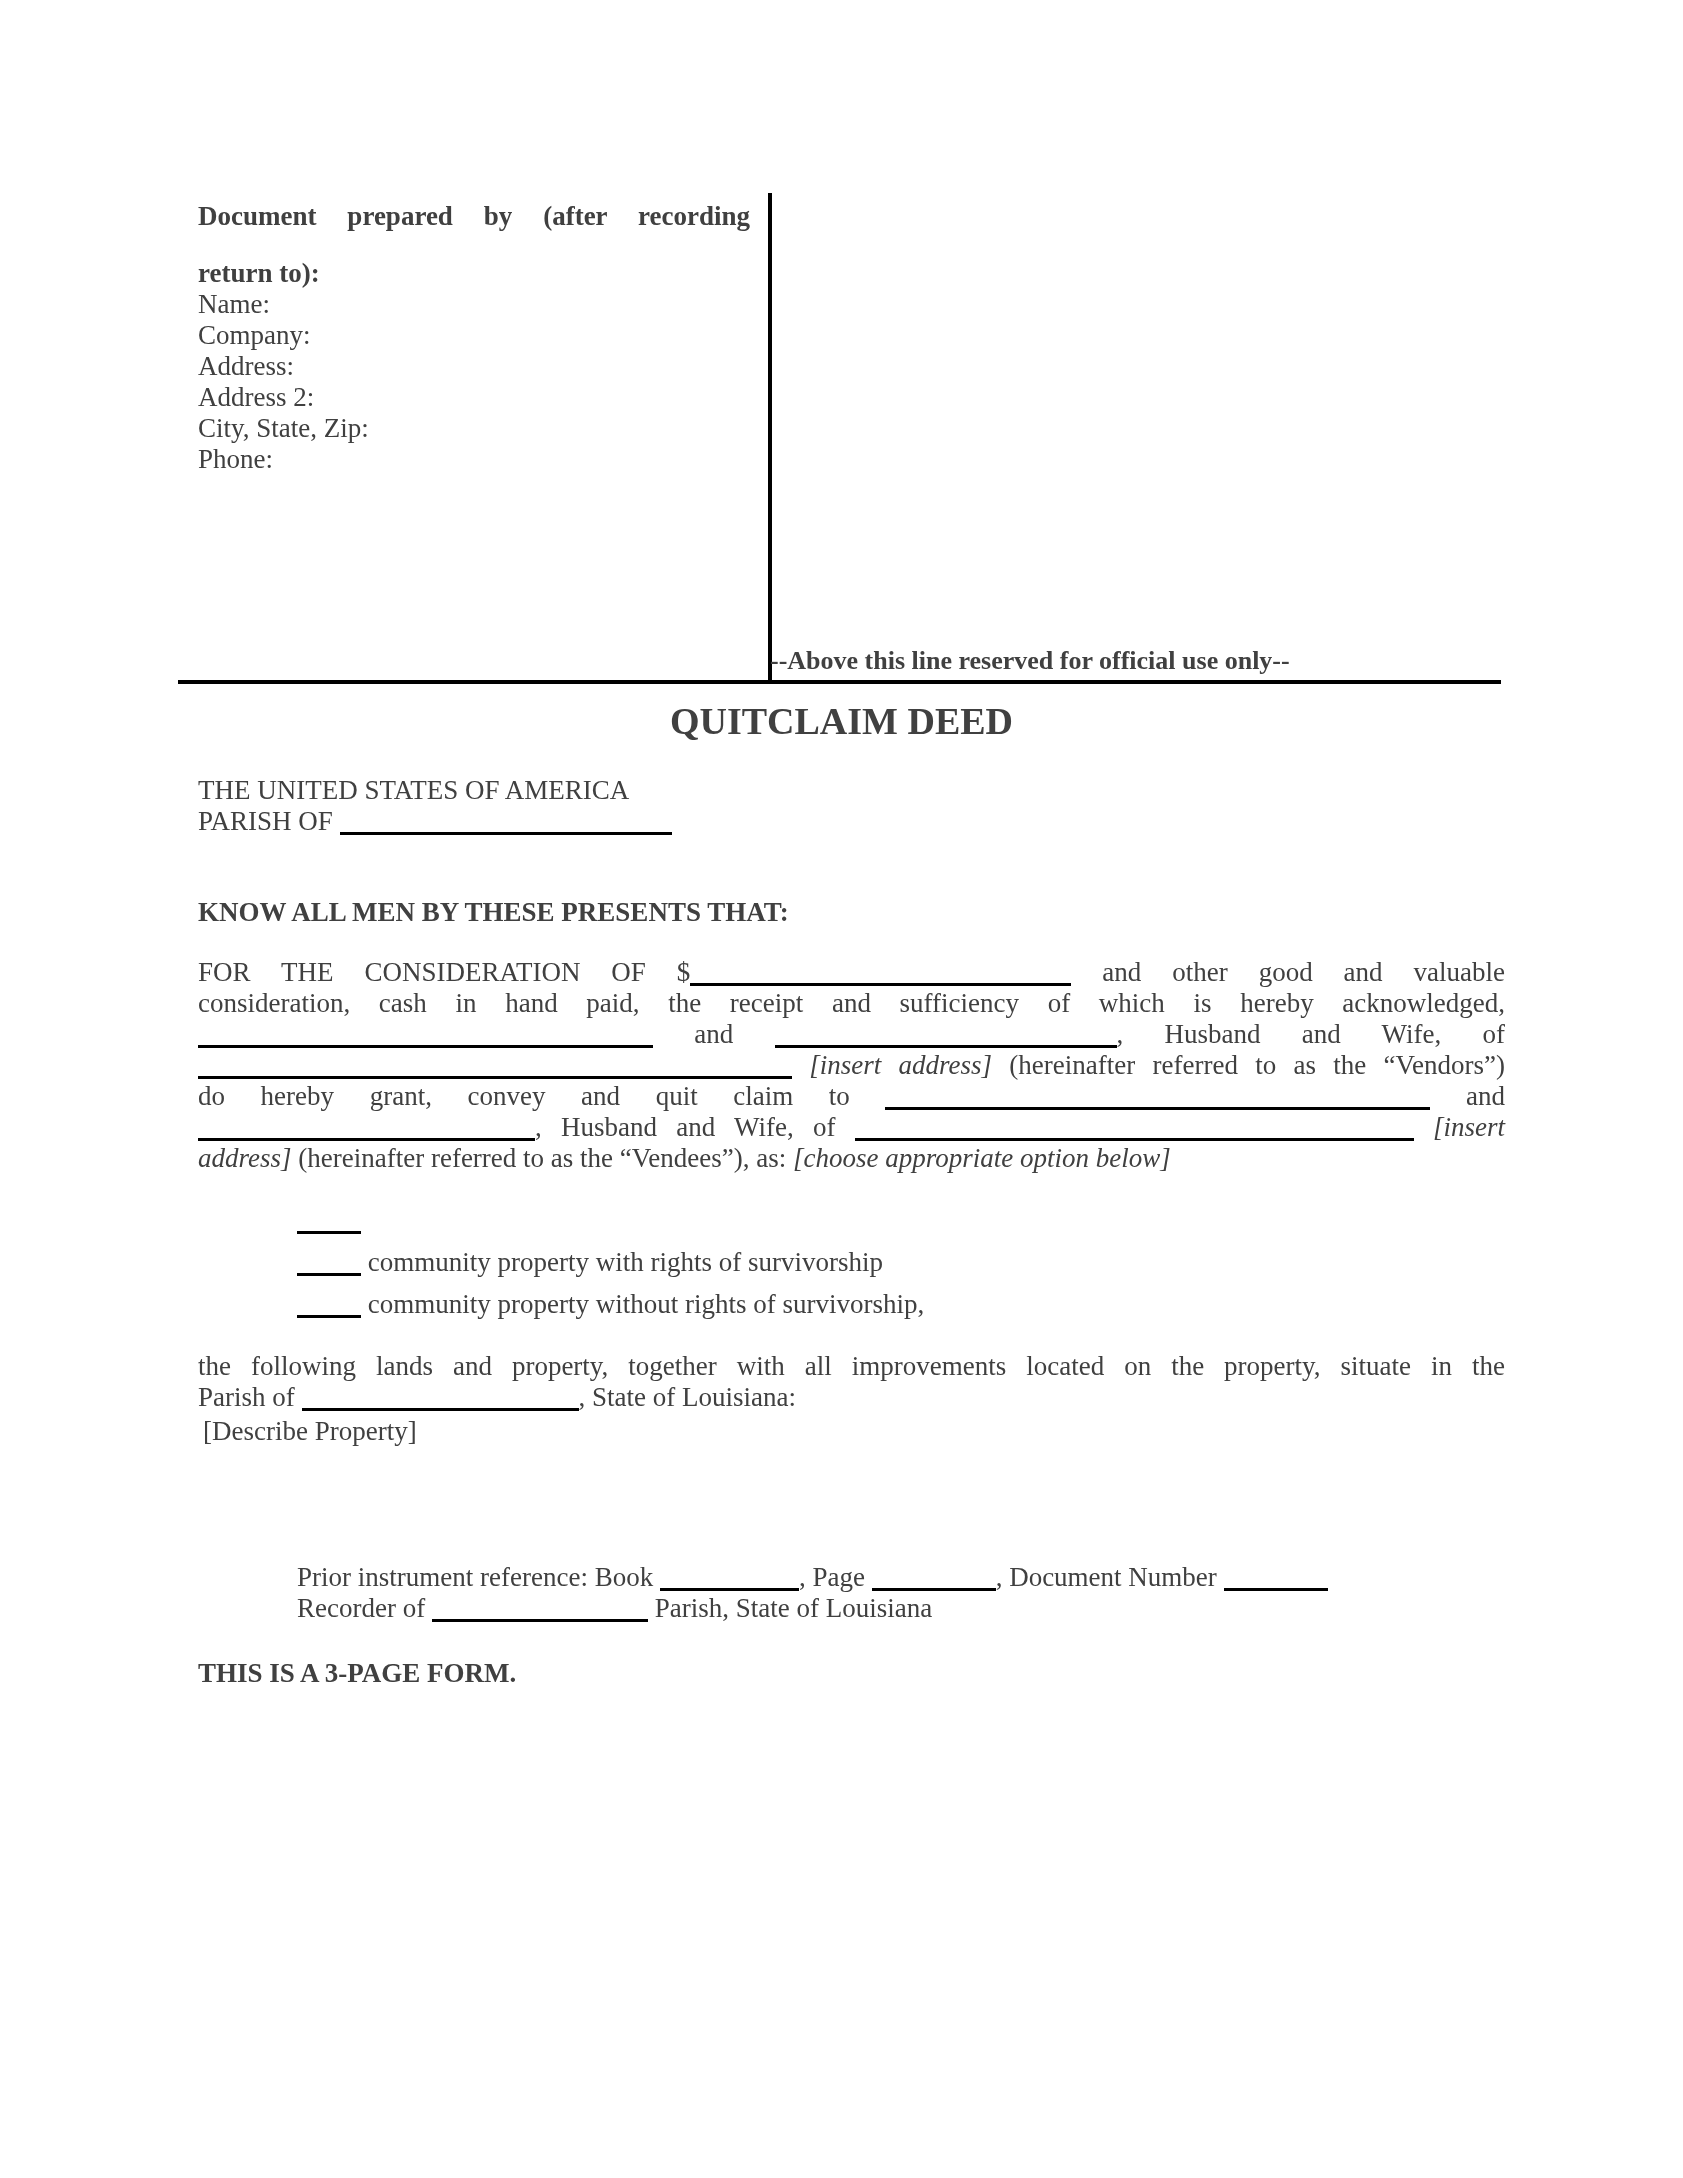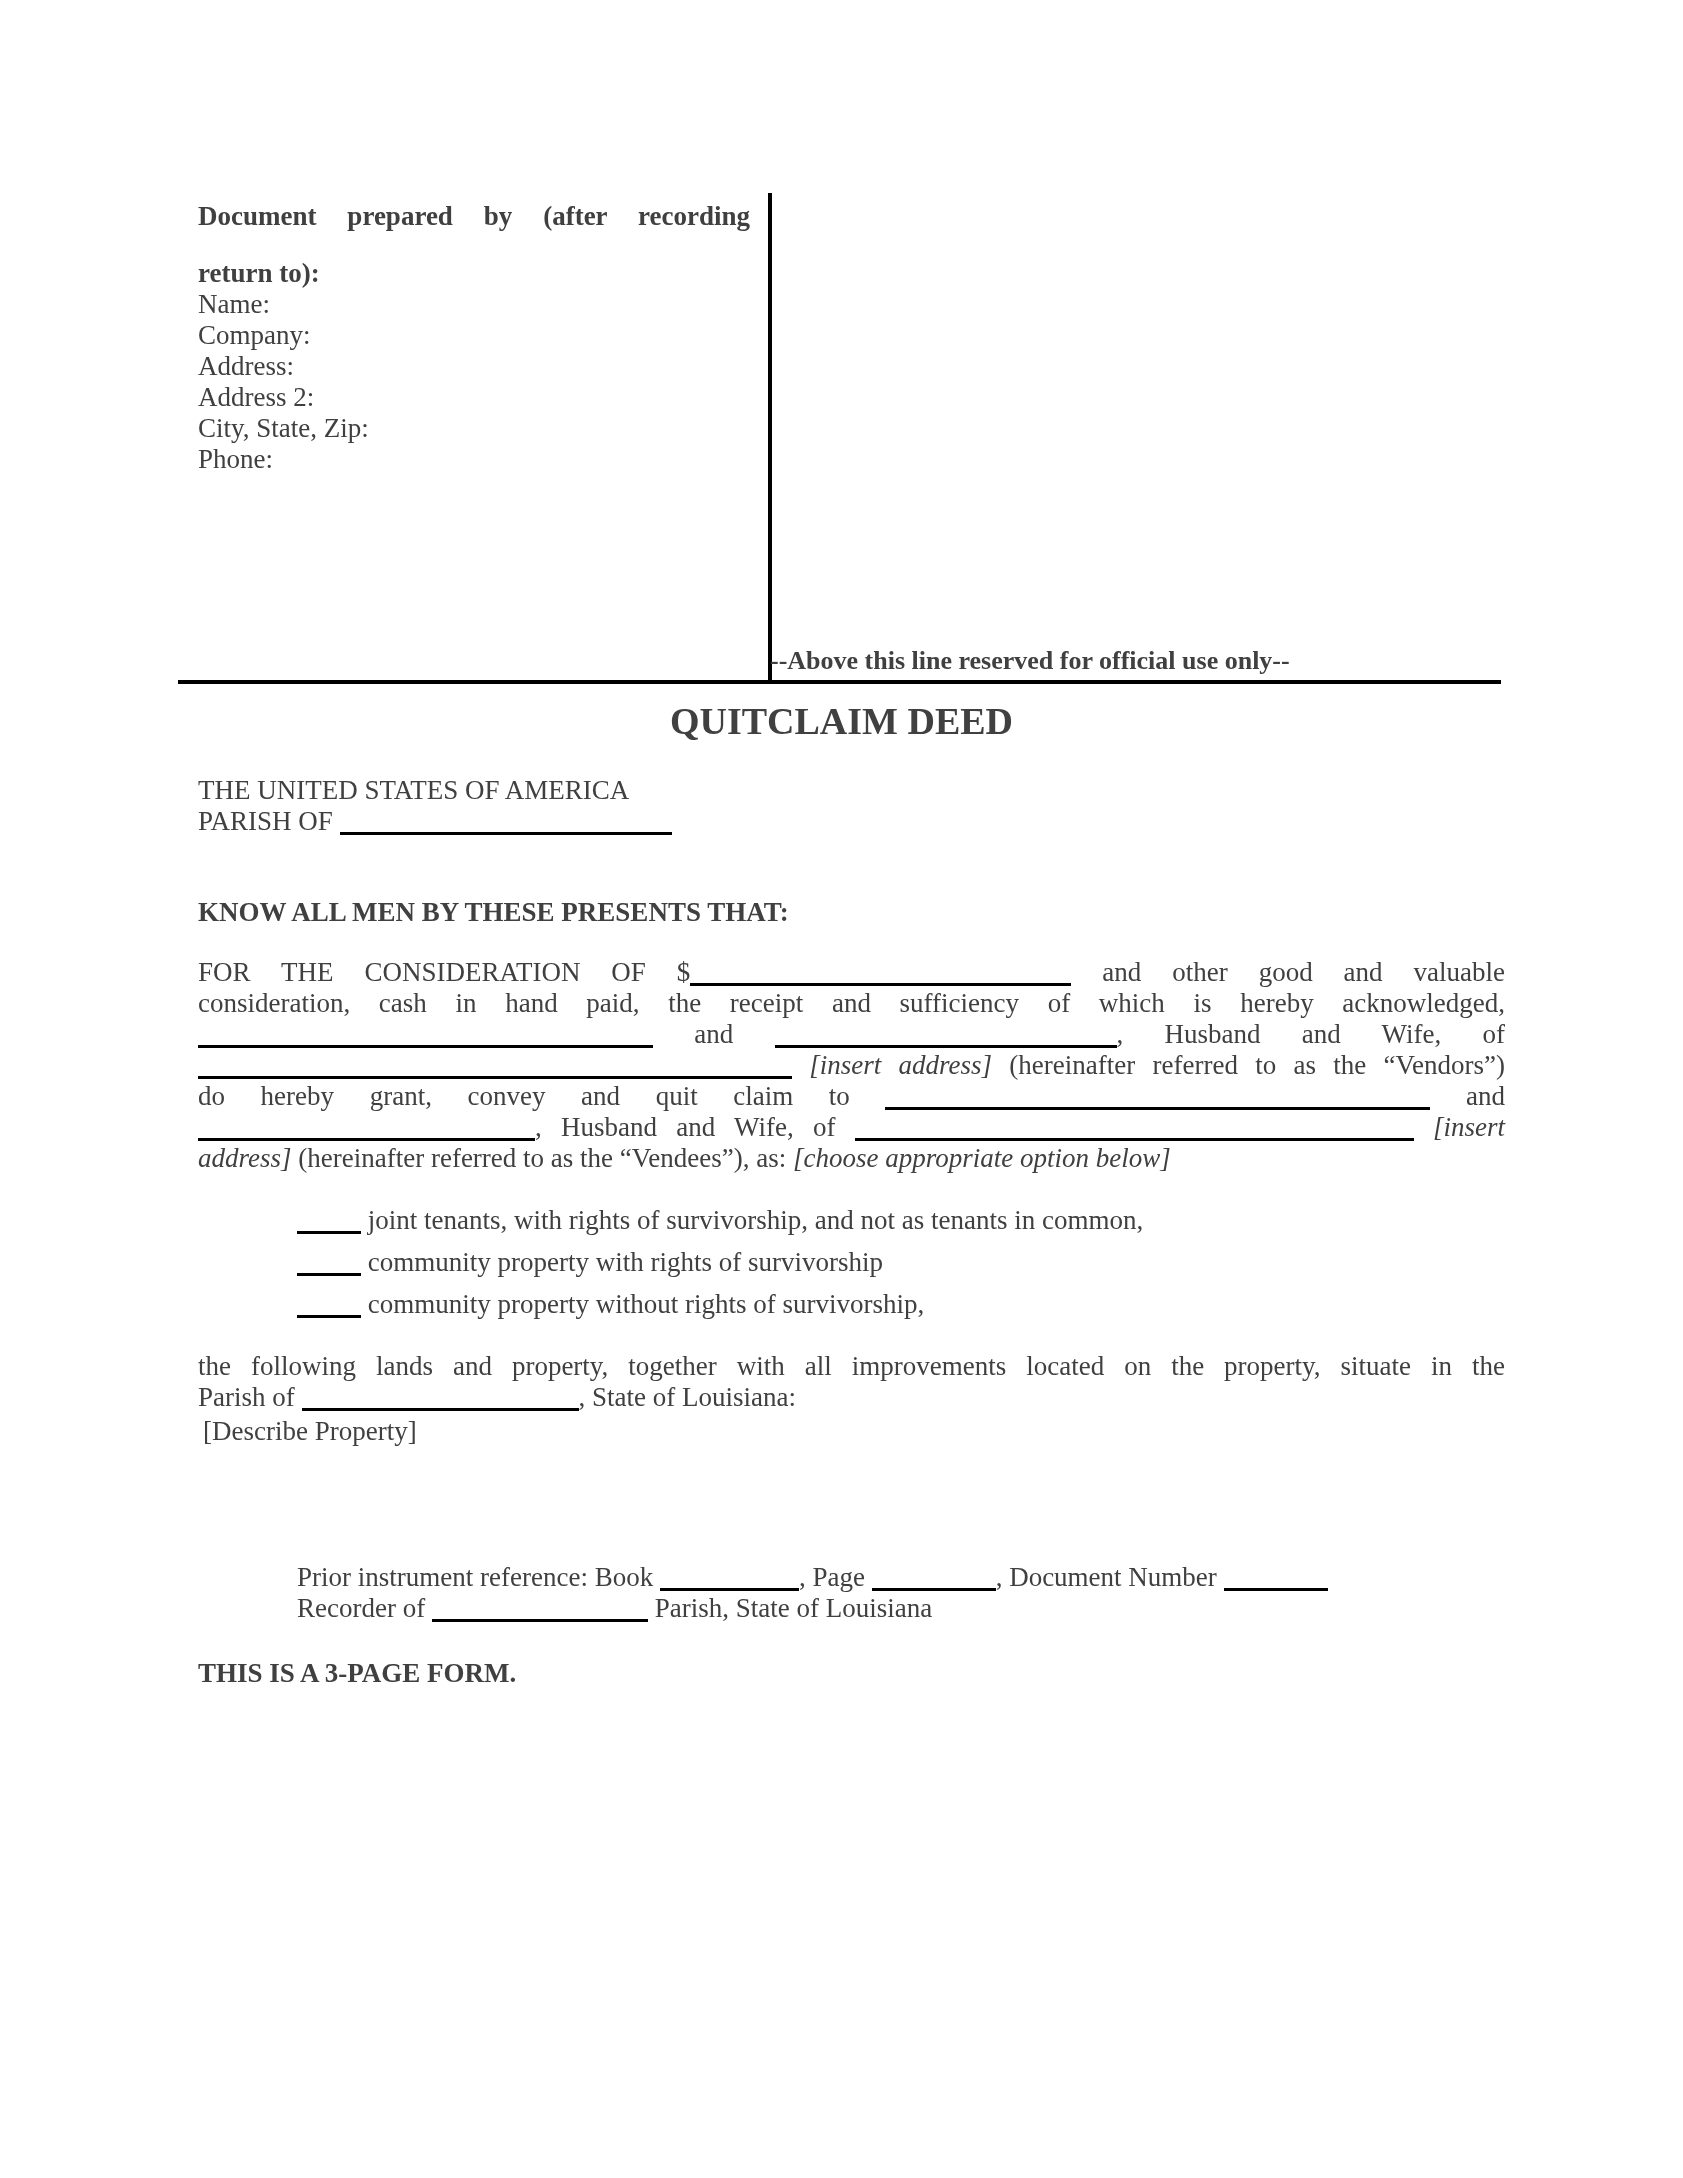--- a/index.html
+++ b/index.html
@@ -84,21 +84,21 @@
       <div class="tline just"><span>FOR THE CONSIDERATION OF $</span><span class="blank" style="width: 381px;"></span><span> and other good and valuable</span></div>
       <div class="tline just"><span>consideration, cash in hand paid, the receipt and sufficiency of which is hereby acknowledged,</span></div>
       <div class="tline just"><span class="blank" style="width: 455px;"></span><span> and </span><span class="blank" style="width: 342px;"></span><span>, Husband and Wife, of</span></div>
       <div class="tline just"><span class="blank" style="width: 594px;"></span><span> </span><span class="it">[insert address]</span><span> (hereinafter referred to as the “Vendors”)</span></div>
       <div class="tline just"><span>do hereby grant, convey and quit claim to </span><span class="blank" style="width: 545px;"></span><span> and</span></div>
       <div class="tline just"><span class="blank" style="width: 337px;"></span><span>, Husband and Wife, of </span><span class="blank" style="width: 559px;"></span><span> </span><span class="it">[insert</span></div>
       <div class="tline"><span class="it">address]</span><span> (hereinafter referred to as the “Vendees”), as: </span><span class="it">[choose appropriate option below]</span></div>
     </div>
 
   <div class="abs options">
-      <div class="tline"><span class="blank" style="width: 64px;"></span><span> joint tenants, with rights of survivorship, and not as tenants in common,</span></div>
+      <div class="tline"><span class="blank" style="width: 64px;"></span></div>
       <div class="tline"><span class="blank" style="width: 64px;"></span><span> community property with rights of survivorship</span></div>
       <div class="tline"><span class="blank" style="width: 64px;"></span><span> community property without rights of survivorship,</span></div>
     </div>
 
   <div class="abs lands">
       <div class="tline just"><span>the following lands and property, together with all improvements located on the property, situate in the</span></div>
       <div class="tline"><span>Parish of </span><span class="blank" style="width: 277px;"></span><span>, State of Louisiana:</span></div>
     </div>
 
   <div class="abs tline describe">[Describe Property]</div>

